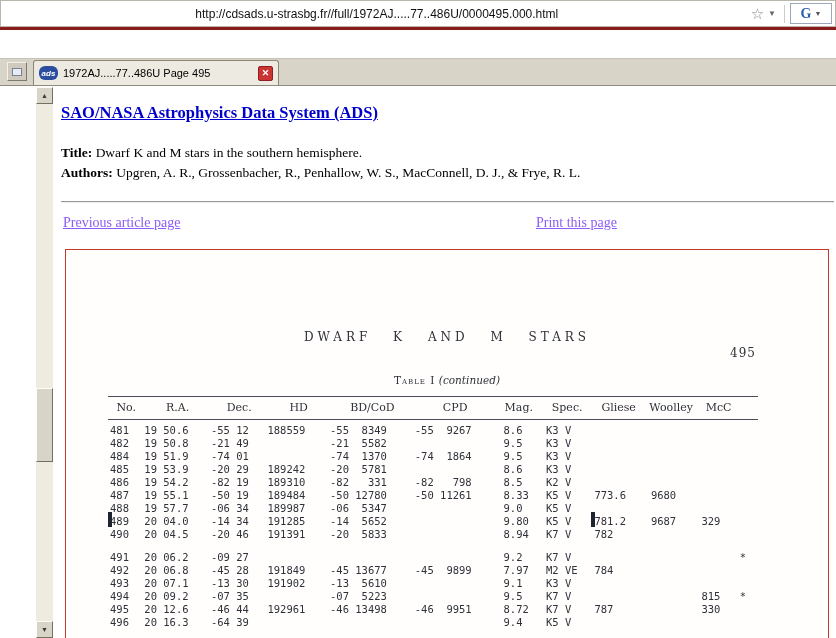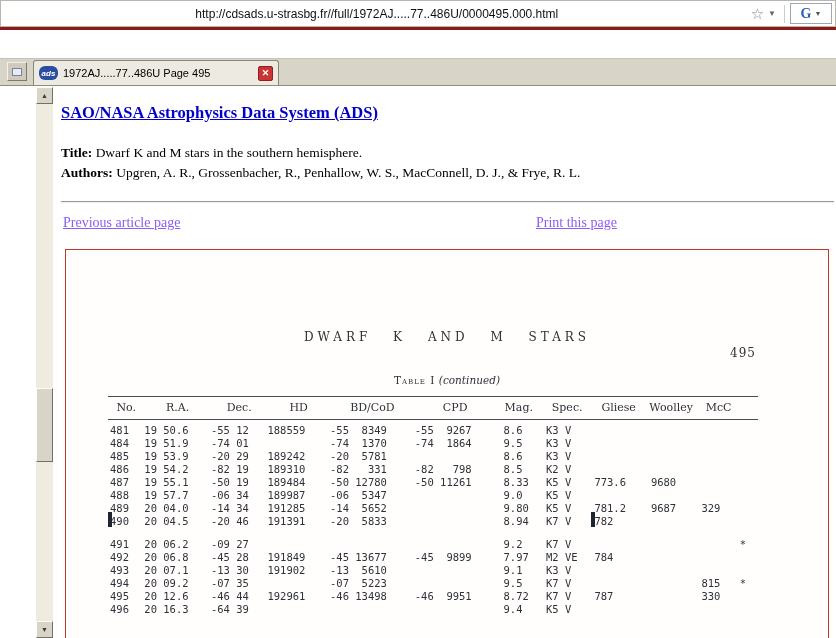--- a/index.html
+++ b/index.html
@@ -152,20 +152,34 @@
               <td class="c-bd">-55  8349</td>
               <td class="c-cpd">-55  9267</td>
               <td class="c-mag">8.6</td>
               <td class="c-spec">K3 V</td>
               <td class="c-gliese"></td>
               <td class="c-woolley"></td>
               <td class="c-mcc"></td>
               <td class="c-note"></td>
             </tr>
             <tr>
+              <td class="c-no">482</td>
+              <td class="c-ra">19 50.8</td>
+              <td class="c-dec">-21 49</td>
+              <td class="c-hd"></td>
+              <td class="c-bd">-21  5582</td>
+              <td class="c-cpd"></td>
+              <td class="c-mag">9.5</td>
+              <td class="c-spec">K3 V</td>
+              <td class="c-gliese"></td>
+              <td class="c-woolley"></td>
+              <td class="c-mcc"></td>
+              <td class="c-note"></td>
+            </tr>
+            <tr>
               <td class="c-no">484</td>
               <td class="c-ra">19 51.9</td>
               <td class="c-dec">-74 01</td>
               <td class="c-hd"></td>
               <td class="c-bd">-74  1370</td>
               <td class="c-cpd">-74  1864</td>
               <td class="c-mag">9.5</td>
               <td class="c-spec">K3 V</td>
               <td class="c-gliese"></td>
               <td class="c-woolley"></td>

